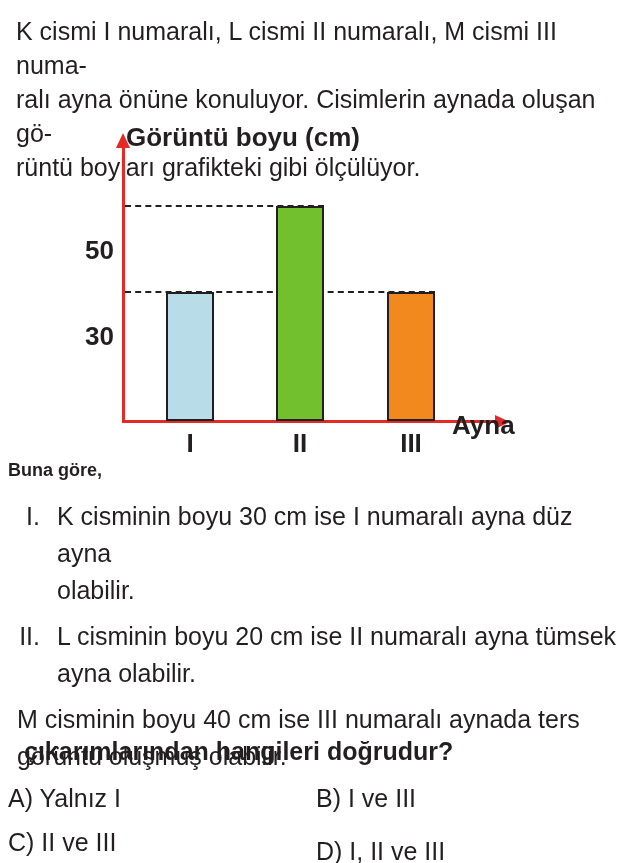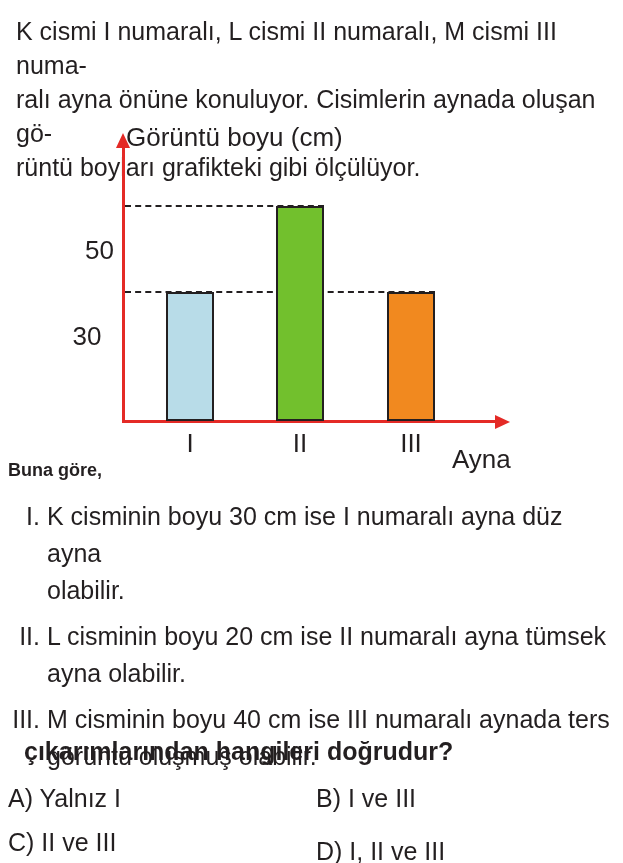--- a/index.html
+++ b/index.html
@@ -18,21 +18,21 @@
     width: 610px;
     font-size: 25px;
     line-height: 34px;
     white-space: pre-line;
     margin: 8px;
   }
   
   .chart {
     position: absolute;
     left: 0; top: 120px;
-    width: 623px; height: 341px;
+    width: 623px; height: 341px; font-weight: bold;
   }
   .chart-title {
     position: absolute;
     left: 126px; top: 2px;
     font-size: 26px;
     line-height: 30px;
   }
   .y-axis-line {
     position: absolute;
     left: 122px; top: 26px;
@@ -54,21 +54,21 @@
   .x-axis-arrow {
     position: absolute;
     left: 495px; top: 294.5px;
     width: 0; height: 0;
     border-top: 7px solid transparent;
     border-bottom: 7px solid transparent;
     border-left: 15px solid #e42a26;
   }
   .x-axis-title {
     position: absolute;
-    left: 452px; top: 322px;
+    left: 452px; top: 288px;
     width: 110px;
     font-size: 26px;
     line-height: 34px;
   }
   .bar {
     position: absolute;
     box-sizing: border-box;
     border: 2.5px solid #231f20;
     z-index: 2;
   }
@@ -108,21 +108,21 @@
   }
   .item { display: flex; margin-bottom: 9px; }
   .item-num {
     flex: none;
     width: 40px;
     text-align: right;
     font-size: 25px;
     line-height: 37px;
   }
   .item-text {
-    margin-left: 7px;
+    margin-left: 17px;
     font-size: 25px;
     line-height: 37px;
     white-space: pre-line;
   }
   .question {
     position: absolute;
     left: 24px; top: 737px;
     font-size: 25px;
     font-weight: bold;
   }
@@ -146,21 +146,21 @@
 rüntü boyları grafikteki gibi ölçülüyor.</p>
 
   <div class="chart">
     <div class="chart-title">Görüntü boyu (cm)</div>
     <div class="y-axis-arrow" style="border-bottom-color: rgb(228, 42, 38);"></div>
     <div class="y-axis-line" style="background: rgb(228, 42, 38);"></div>
     <div class="x-axis-line" style="background: rgb(228, 42, 38);"></div>
     <div class="x-axis-arrow" style="border-left-color: rgb(228, 42, 38);"></div>
     <div id="plot">
         <div class="gridline" style="left: 125px; top: 171px; width: 310px;"></div>
-        <div class="tick-label" style="left: 60px; top: 155px; text-align: center;">30</div>
+        <div class="tick-label" style="left: 60px; top: 155px;">30</div>
         <div class="gridline" style="left: 125px; top: 85px; width: 199px;"></div>
         <div class="tick-label" style="left: 60px; top: 69px;">50</div>
         <div class="bar" style="left: 166px; top: 172px; width: 48px; height: 129px; background: rgb(184, 220, 232);"></div>
         <div class="cat-label" style="left: 150px;">I</div>
         <div class="bar" style="left: 276px; top: 86px; width: 48px; height: 215px; background: rgb(114, 192, 45);"></div>
         <div class="cat-label" style="left: 260px;">II</div>
         <div class="bar" style="left: 387px; top: 172px; width: 48px; height: 129px; background: rgb(241, 137, 31);"></div>
         <div class="cat-label" style="left: 371px;">III</div>
       </div>
     <div class="x-axis-title">Ayna</div>
@@ -173,21 +173,20 @@
       <span class="item-num">I.</span>
       <span class="item-text">K cisminin boyu 30 cm ise I numaralı ayna düz ayna
 olabilir.</span>
     </div>
     <div class="item">
       <span class="item-num">II.</span>
       <span class="item-text">L cisminin boyu 20 cm ise II numaralı ayna tümsek
 ayna olabilir.</span>
     </div>
     <div class="item">
-      <span class="item-num">III.</span>
       <span class="item-text">M cisminin boyu 40 cm ise III numaralı aynada ters
 görüntü oluşmuş olabilir.</span>
     </div>
   </div>
 
   <div class="question">çıkarımlarından hangileri doğrudur?</div>
 
   <div class="option opt-a">A) Yalnız I</div>
   <div class="option opt-c">C) II ve III</div>
   <div class="option opt-b">B) I ve III</div>

